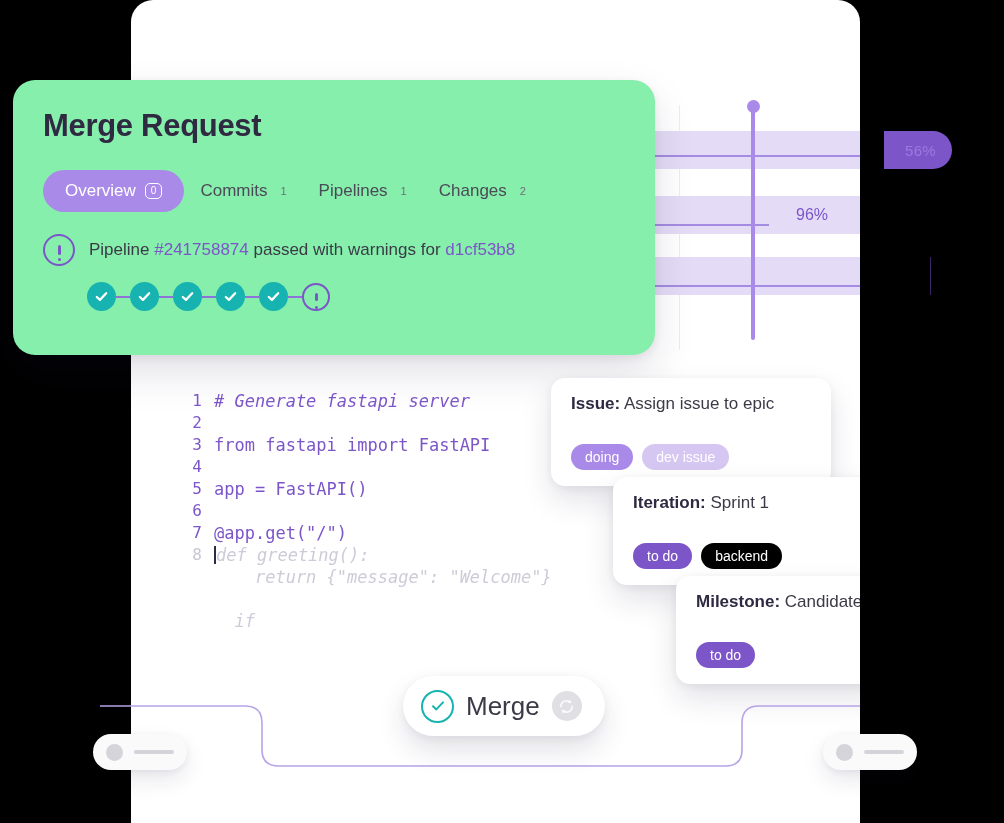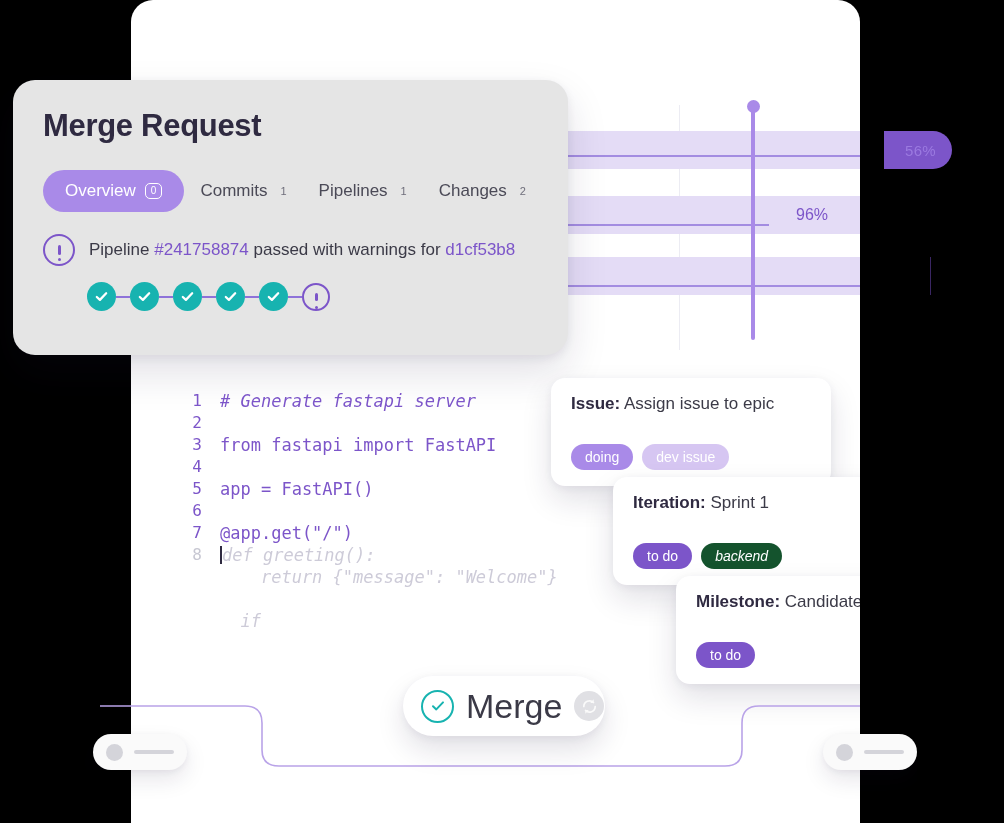--- a/index.html
+++ b/index.html
@@ -35,22 +35,22 @@
   .pct-chip {
     position:absolute; height:38px; display:flex; align-items:center;
     padding:0 14px; border-radius:0 19px 19px 0; background:#e4dcf6;
     color:#7c55c9; font-size:16px;
   }
   .cursor-line { position:absolute; width:4px; background:#a98ae8; border-radius:2px; }
   .cursor-dot { position:absolute; width:13px; height:13px; border-radius:50%; background:#a98ae8; }
 
   
   .mr-card {
-    position:absolute; left:13px; top:80px; width:555px; height:275px;
-    background:#e5e5e5; border-radius:22px;
+    position:absolute; left:13px; top:80px; width:642px; height:275px;
+    background:#86efac; border-radius:22px;
     box-shadow:0 18px 40px rgba(30,20,60,.13), 0 3px 10px rgba(30,20,60,.07);
     padding:28px 30px;
   }
   .mr-title { font-size:31px; font-weight:700; color:#2f2a41; letter-spacing:-.3px; }
   .tabs { display:flex; align-items:center; gap:0px; margin-top:26px; }
   .tab {
     display:flex; align-items:center; gap:9px;
     font-size:17px; color:#4b4a57; padding:11px 16px; border-radius:22px;
     cursor:pointer; white-space:nowrap;
   }
@@ -79,21 +79,21 @@
   .chk { width:15px; height:15px; }
 
   
   .code {
     position:absolute; left:160px; top:390px;
     font-family:"DejaVu Sans Mono", monospace; font-size:17px; line-height:22px;
   }
   .code-row { display:flex; height:22px; align-items:center; }
   .ln { width:42px; text-align:right; color:#7c55c9; font-size:16px; flex:none; }
   .ln.dim { color:#c7c7d2; }
-  .src { margin-left:18px; color:#7c55c9; white-space:pre; }
+  .src { margin-left:12px; color:#7c55c9; white-space:pre; }
   .src.comment { font-style:italic; }
   .src.ghost { color:#cdcbd8; font-style:italic; }
   .caret {
     display:inline-block; width:2px; height:18px; background:#2f2a41;
     vertical-align:-3px; margin-right:0px;
   }
 
   
   .info-card {
     position:absolute; background:#fff; border-radius:14px;
@@ -111,21 +111,21 @@
     position:absolute; left:403px; top:676px; width:202px; height:60px;
     background:#fff; border-radius:30px;
     box-shadow:0 14px 28px rgba(30,20,60,.13), 0 2px 8px rgba(30,20,60,.06);
     display:flex; align-items:center; gap:12px; padding-left:18px;
     cursor:pointer;
   }
   .merge-check {
     width:33px; height:33px; border-radius:50%; border:2.5px solid #17b3b0;
     display:flex; align-items:center; justify-content:center; flex:none;
   }
-  .merge-label { font-size:34px; color:#3b3a47; }
+  .merge-label { font-size:26px; color:#3b3a47; }
   .refresh-ico {
     width:30px; height:30px; border-radius:50%; background:#e0e0e4;
     display:flex; align-items:center; justify-content:center; flex:none;
   }
   .handle-pill {
     position:absolute; height:36px; background:#fafafa; border-radius:18px;
     box-shadow:0 10px 22px rgba(30,20,60,.10), 0 2px 6px rgba(30,20,60,.06);
     display:flex; align-items:center; padding:0 13px; gap:11px;
   }
   .handle-knob { width:17px; height:17px; border-radius:50%; background:#d4d4da; flex:none; }
@@ -293,21 +293,21 @@
     </div>
   </div>
 
   <div class="info-card" style="left:613px; top:477px; width:280px;">
     <div class="info-title">
       <b>Iteration:</b>
       <span>Sprint 1</span>
     </div>
     <div class="chips">
       <span class="chip" style="background:#7c55c9;">to do</span>
-      <span class="chip" style="background:#14532d;font-style:italic;">backend</span>
+      <span class="chip" style="background:#000000;">backend</span>
     </div>
   </div>
 
   <div class="info-card" style="left:676px; top:576px; width:280px;">
     <div class="info-title">
       <b>Milestone:</b>
       <span>Candidate Release 1</span>
     </div>
     <div class="chips">
       <span class="chip" style="background:#7c55c9;">to do</span>

